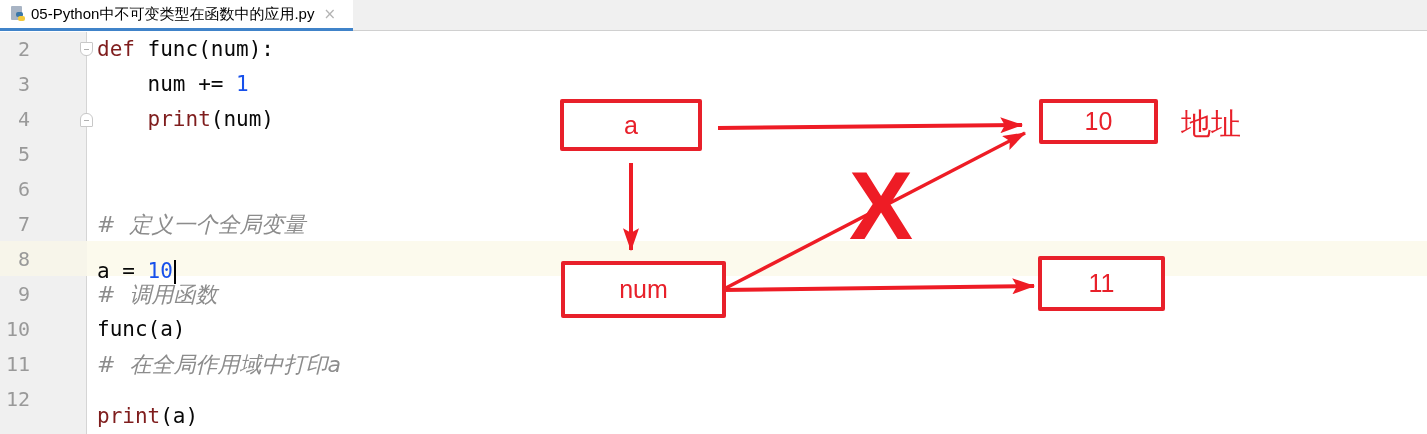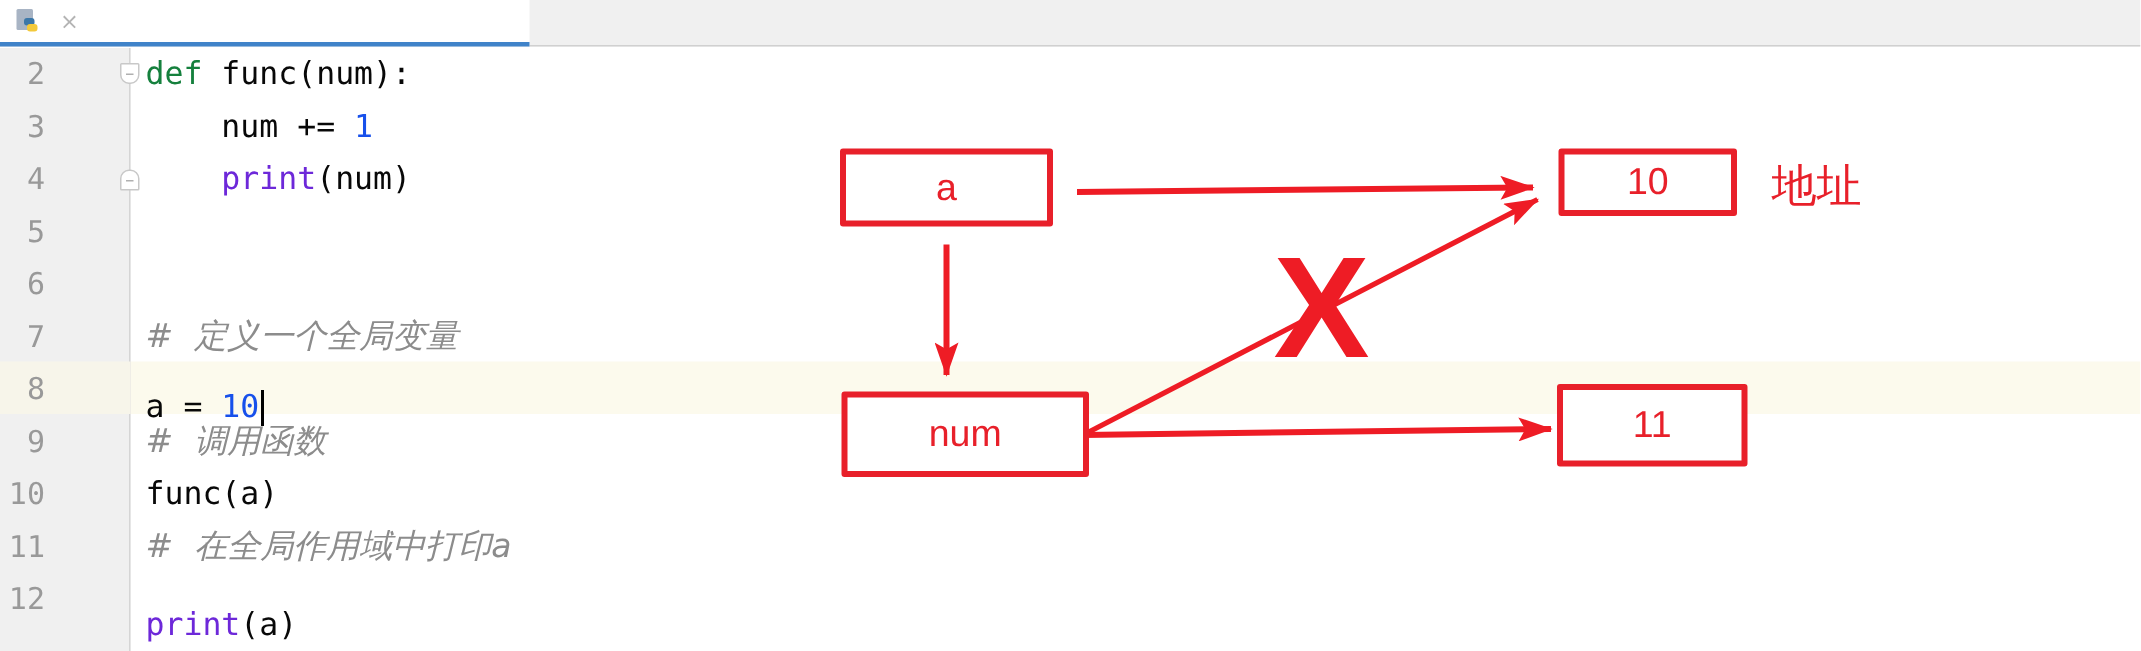--- a/index.html
+++ b/index.html
@@ -14,22 +14,22 @@
     .tab .py-icon .snake-b { position: absolute; left: 8px; top: 10px; width: 7px; height: 5px; background: #f3c93b; border-radius: 2px; }
     .tab .tab-title { font-family: "Liberation Sans", "DejaVu Sans", sans-serif; font-size: 15px; color: #000; white-space: nowrap; }
     .tab .close { margin-left: 9px; color: #b4b4b4; font-family: "DejaVu Sans", sans-serif; font-size: 15px; line-height: 1; }
 
     .gutter { position: absolute; left: 0; top: 32px; width: 87px; height: 402px; background: #f0f0f0; border-right: 1px solid #d5d5d5; }
     .line-hl { position: absolute; left: 0; top: 241px; width: 1427px; height: 35px; background: #fcfaed; }
     .line-hl-gutter { position: absolute; left: 0; top: 241px; width: 87px; height: 35px; background: #f7f5ea; }
 
     .lnum { position: absolute; left: 0; width: 30px; text-align: right; font-size: 20px; color: #999999; line-height: 35px; height: 35px; }
     .code { position: absolute; left: 97px; font-size: 21px; line-height: 35px; height: 35px; white-space: pre; color: #080808; }
-    .kw { color: #15803d; margin-top: 39px; }
-    .fn { color: #6d28d9; text-align: center; }
+    .kw { color: #7f1d1d; margin-top: 39px; }
+    .fn { color: #7f1d1d; text-align: center; }
     .num { color: #1750eb; }
     .cm { color: #8c8c8c; font-style: italic; font-family: "DejaVu Sans", sans-serif; font-size: 22px; }
     .caret { display: inline-block; width: 2px; height: 24px; background: #000; vertical-align: middle; margin-left: 1px; }
 
     .fold { position: absolute; left: 80px; width: 13px; height: 14px; border: 1px solid #c8c8c8; background: #fff; }
     .fold::after { content: ""; position: absolute; left: 3px; top: 6px; width: 5px; height: 1px; background: #b0b0b0; }
     .fold-top { top: 42px; border-radius: 1px 1px 6px 6px; }
     .fold-bot { top: 113px; border-radius: 6px 6px 1px 1px; }
 
     .box { position: absolute; border: 4px solid #e8202a; background: #ffffff; color: #e8202a; font-family: "Liberation Sans", "DejaVu Sans", sans-serif; font-size: 25px; display: flex; align-items: center; justify-content: center; border-radius: 2px; }
@@ -40,20 +40,21 @@
 </head>
 <body>
 
 <div class="tabbar">
   <div class="tab">
     <span class="py-icon">
       <span class="doc"></span>
         <span class="snake-a"></span>
         <span class="snake-b"></span>
     </span>
+    <span class="tab-title">05-Python中不可变类型在函数中的应用.py</span>
     <span class="close">×</span>
   </div>
 </div>
 
 <div class="line-hl"></div>
 <div class="gutter"></div>
 <div class="line-hl-gutter"></div>
 
 <div class="lnum" style="top:32px">2</div>
 <div class="lnum" style="top:67px">3</div>

